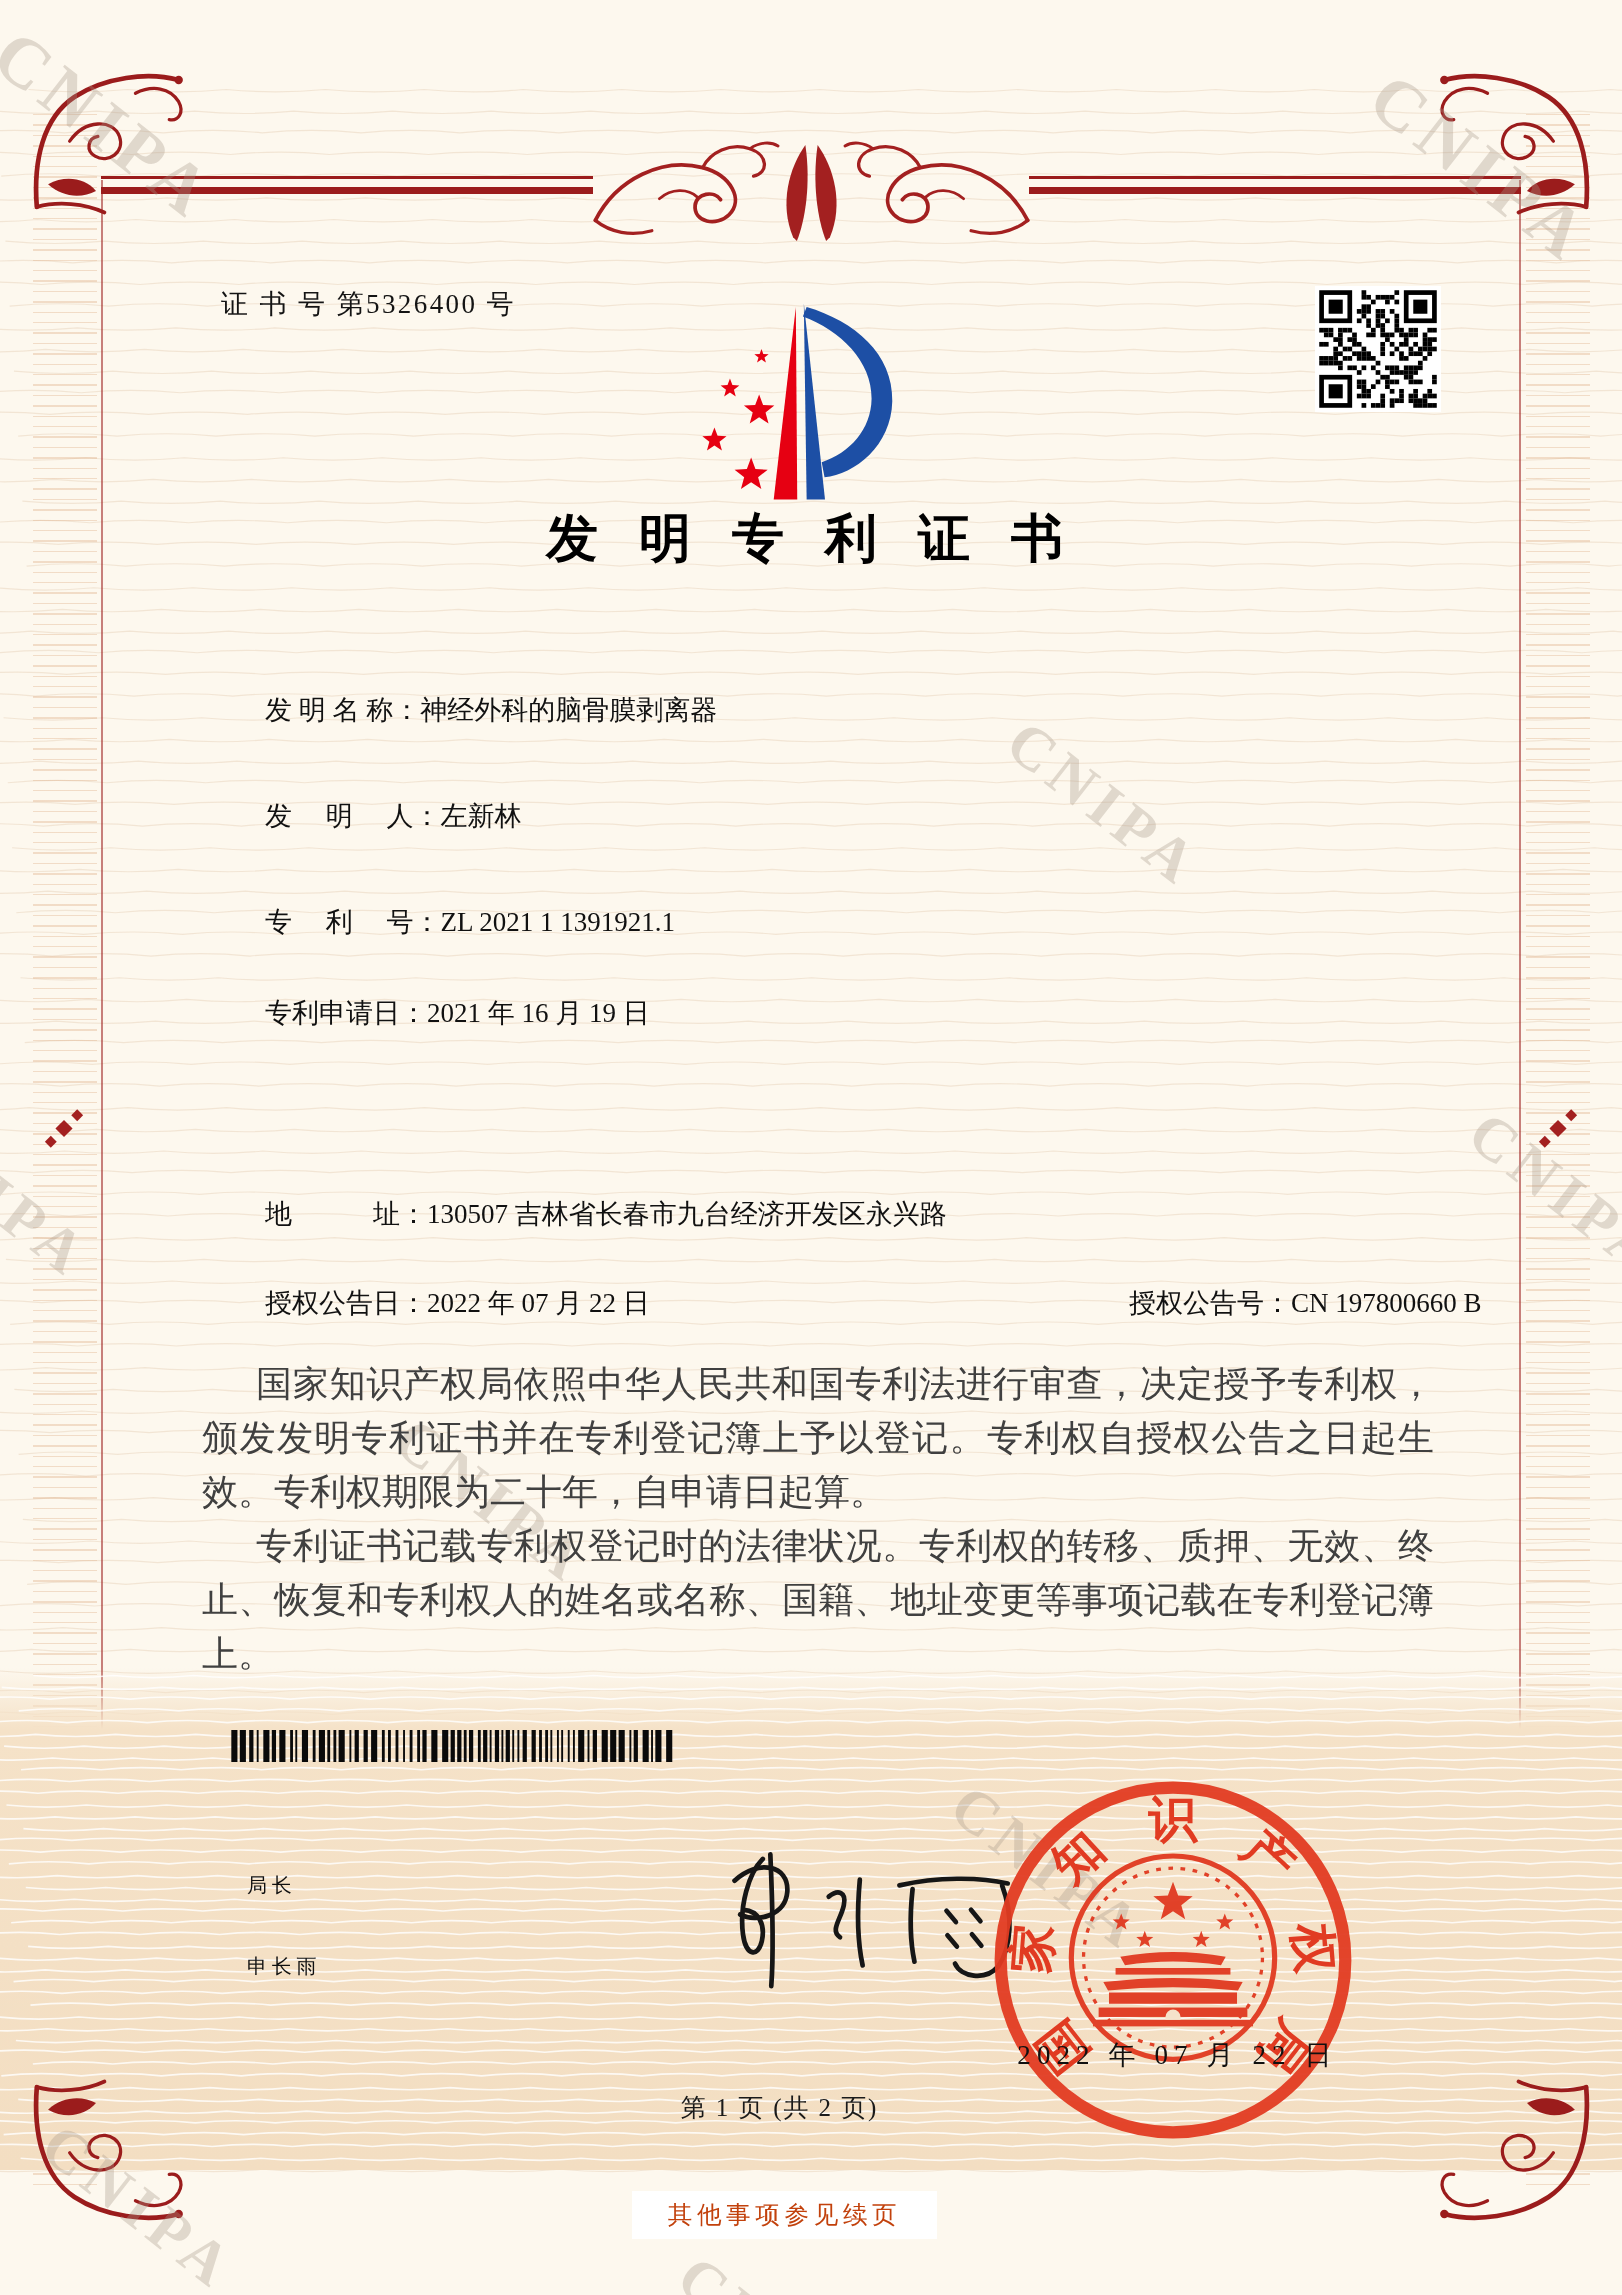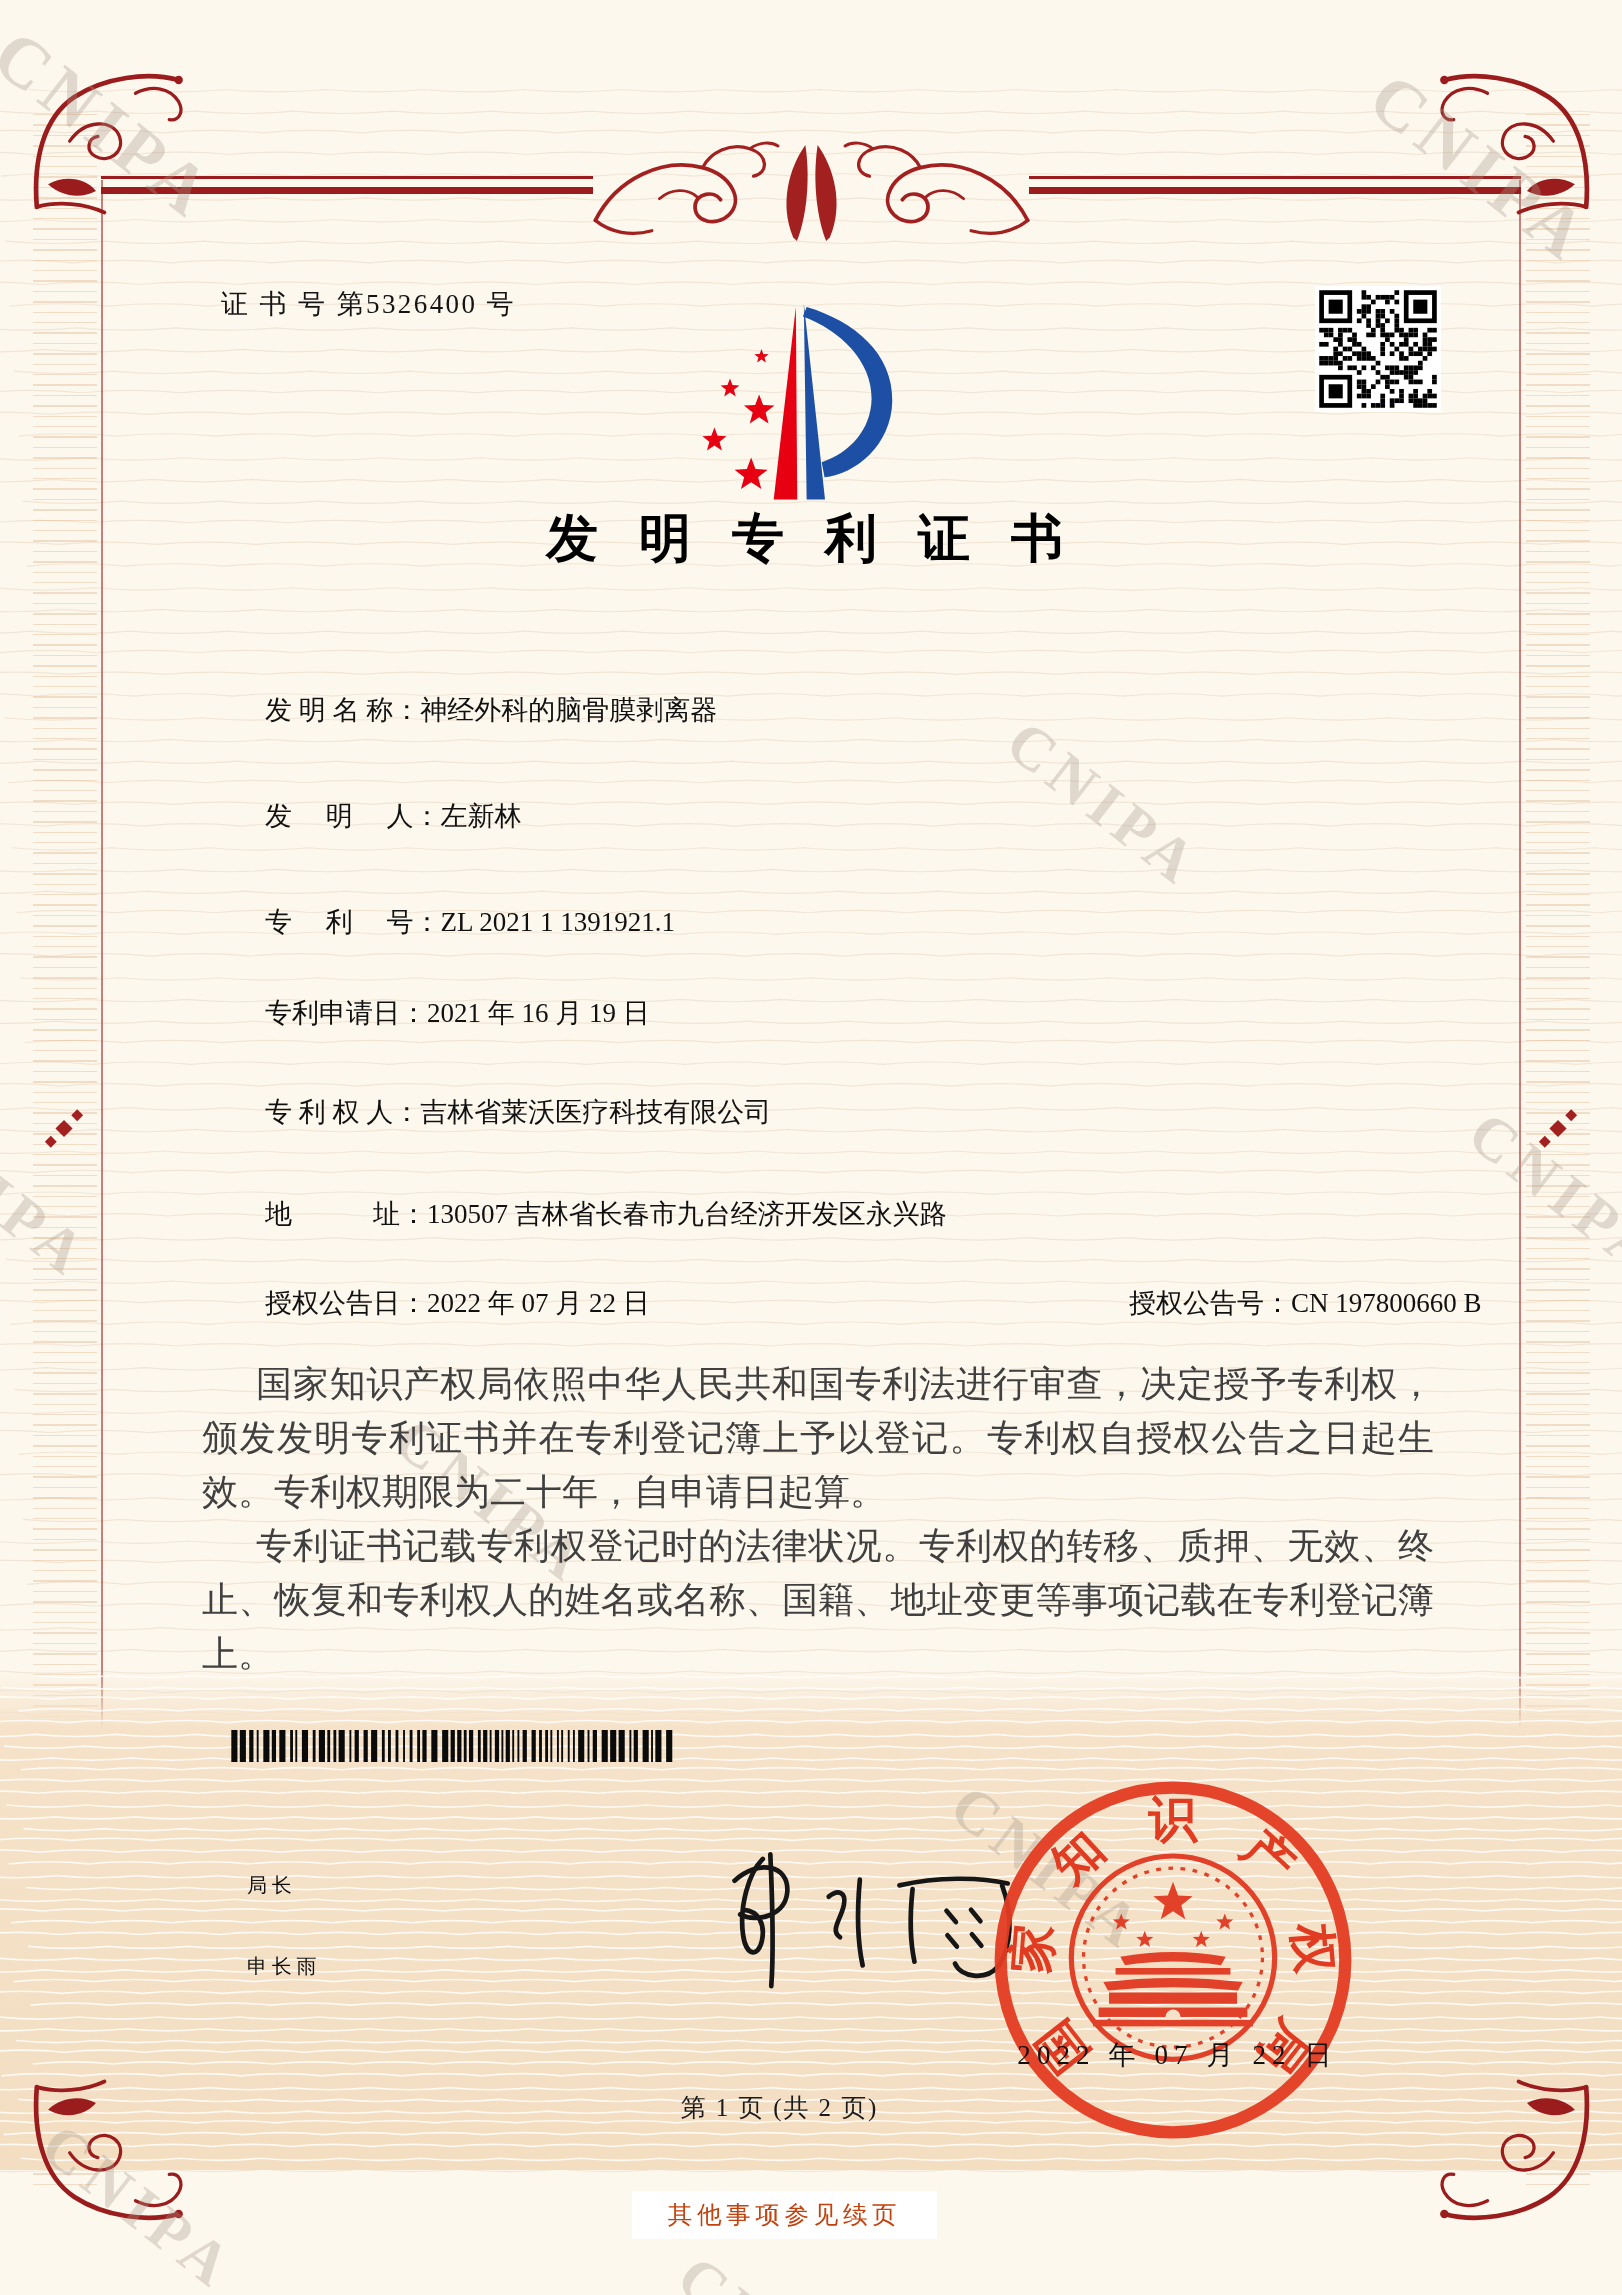--- a/index.html
+++ b/index.html
@@ -526,23 +526,20 @@
   </div>
   <div class="field" style="top:798px">
     <span class="flabel">发　 明　 人：</span><span class="fvalue">左新林</span>
   </div>
   <div class="field" style="top:904px">
     <span class="flabel">专　 利　 号：</span><span class="fvalue">ZL 2021 1 1391921.1</span>
   </div>
   <div class="field" style="top:995px">
     <span class="flabel">专利申请日：</span><span class="fvalue">2021 年 16 月 19 日</span>
   </div>
-  <div class="field" style="top:1094px">
-    <span class="flabel">专  利  权  人：</span><span class="fvalue">吉林省莱沃医疗科技有限公司</span>
-  </div>
   <div class="field" style="top:1196px">
     <span class="flabel">地　　　址：</span><span class="fvalue">130507  吉林省长春市九台经济开发区永兴路</span>
   </div>
   <div class="field" style="top:1285px">
     <span class="flabel">授权公告日：</span><span class="fvalue">2022 年 07 月 22 日</span>
     <span class="grant-no"><span class="flabel">授权公告号：</span><span class="fvalue">CN 197800660 B</span></span>
   </div>
 
   <div class="paras">
     <p>国家知识产权局依照中华人民共和国专利法进行审查，决定授予专利权，颁发发明专利证书并在专利登记簿上予以登记。专利权自授权公告之日起生效。专利权期限为二十年，自申请日起算。</p>

